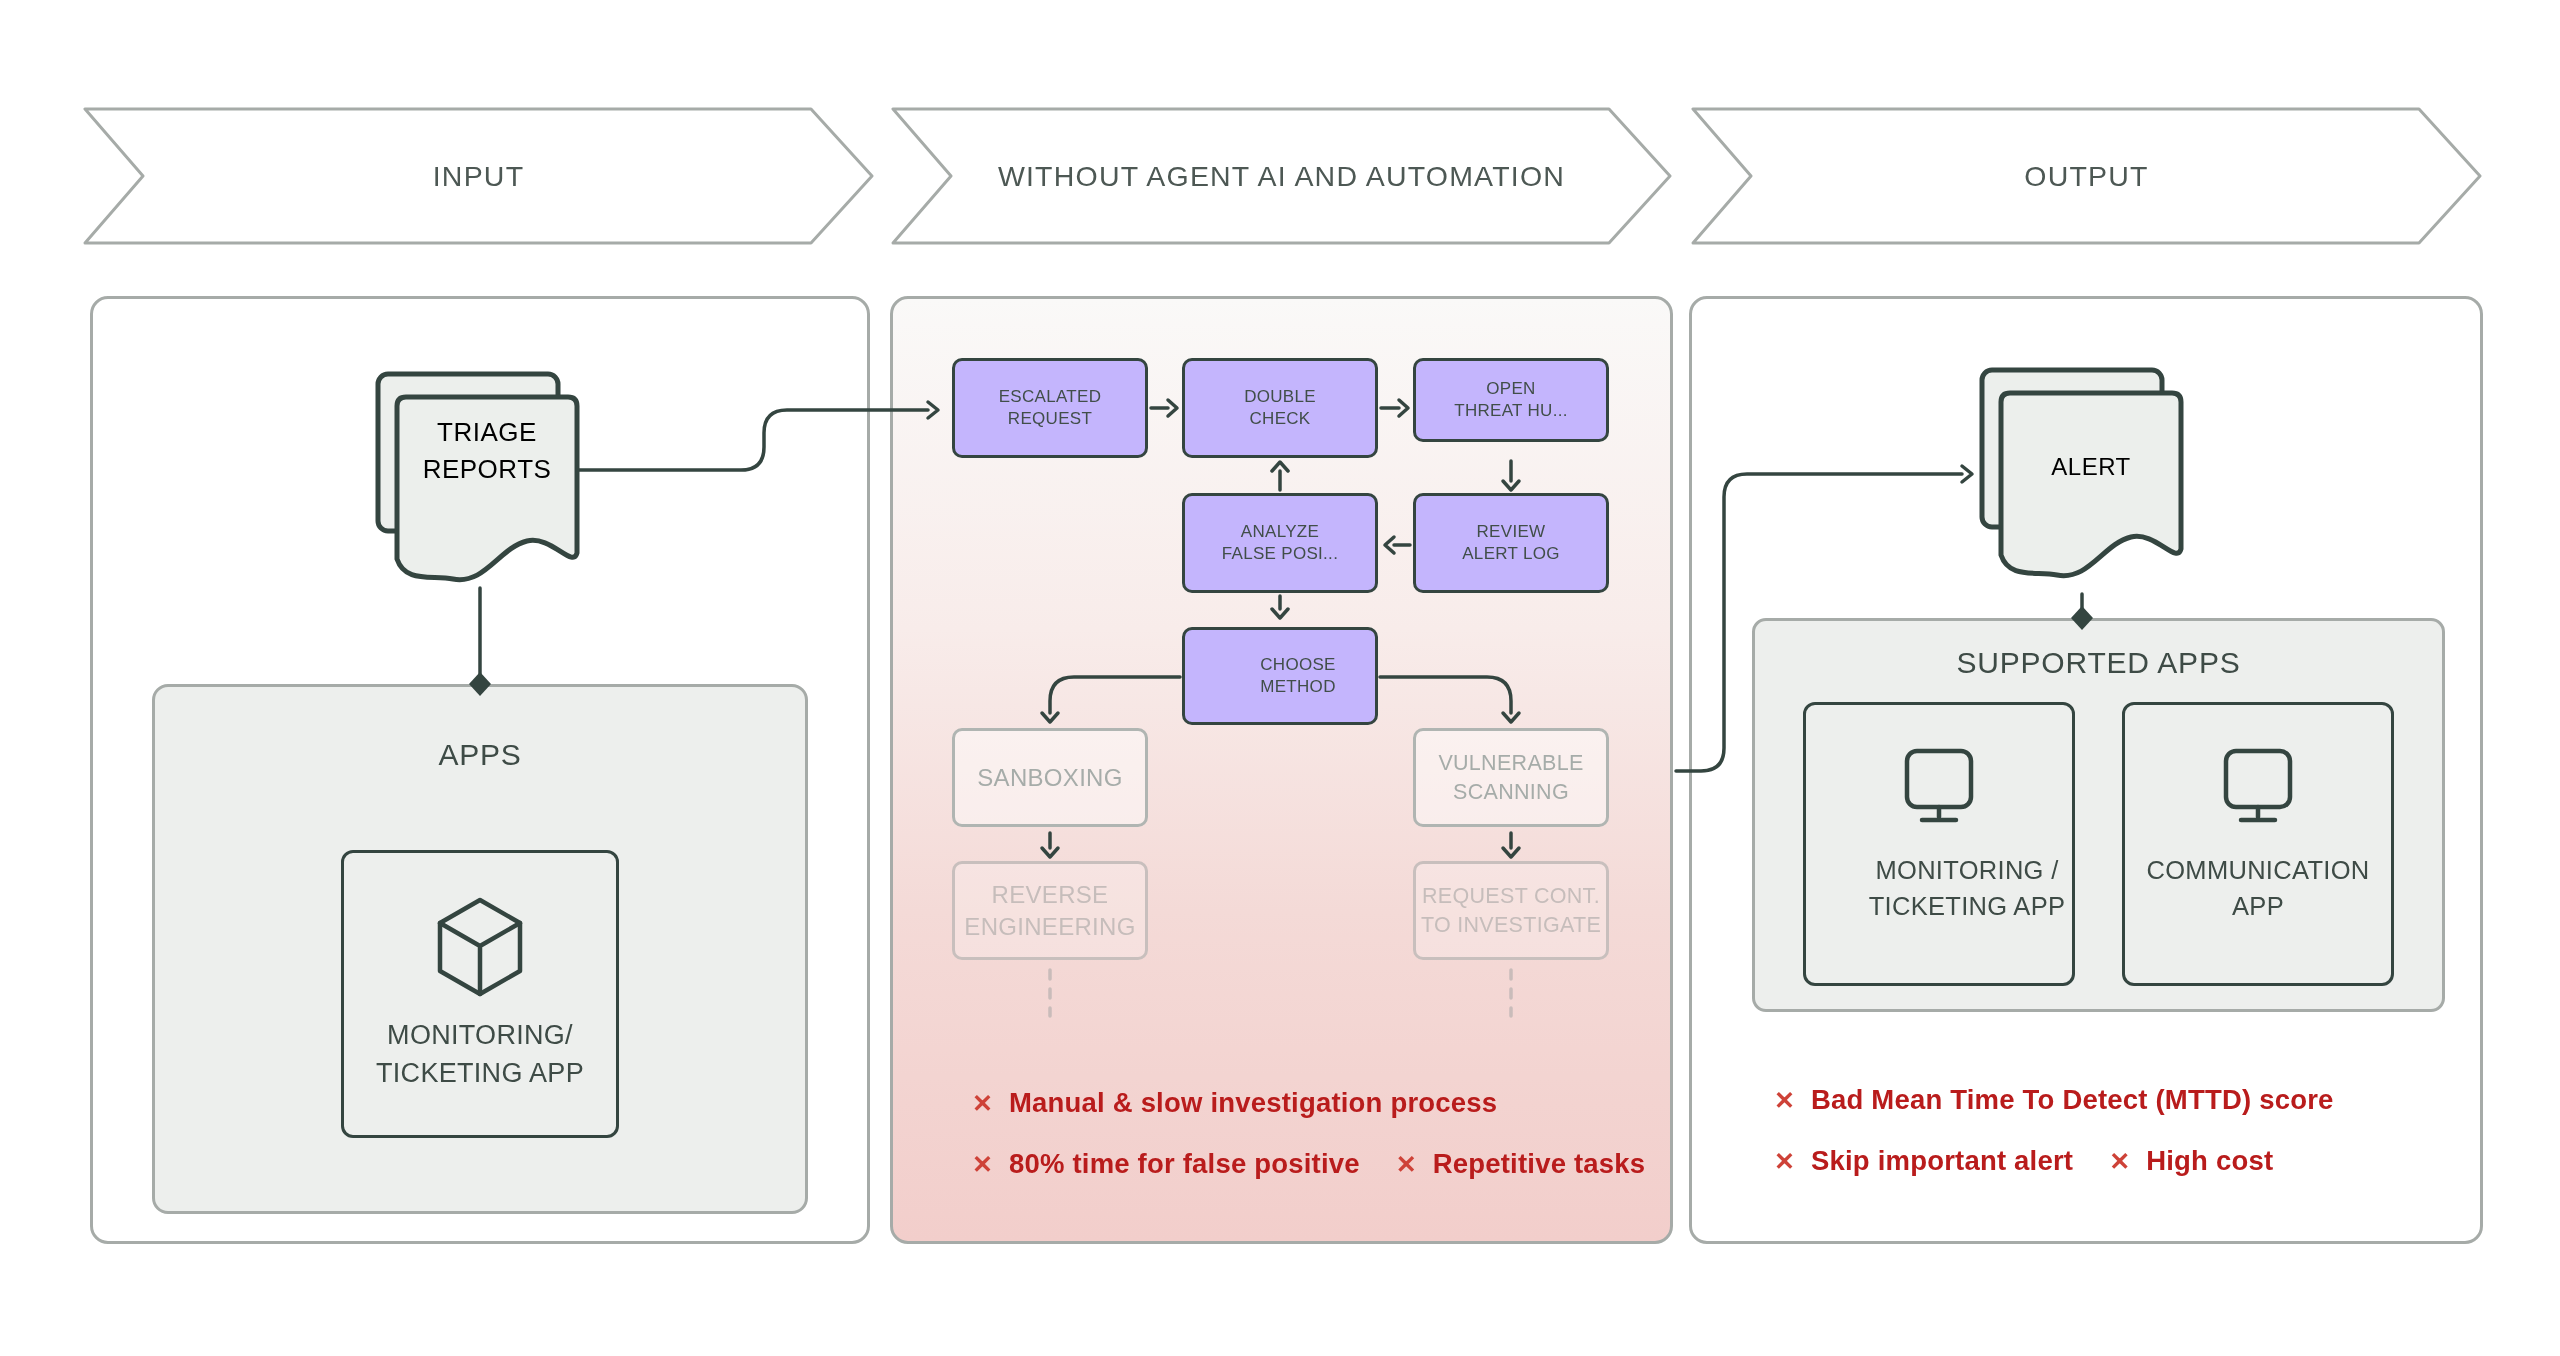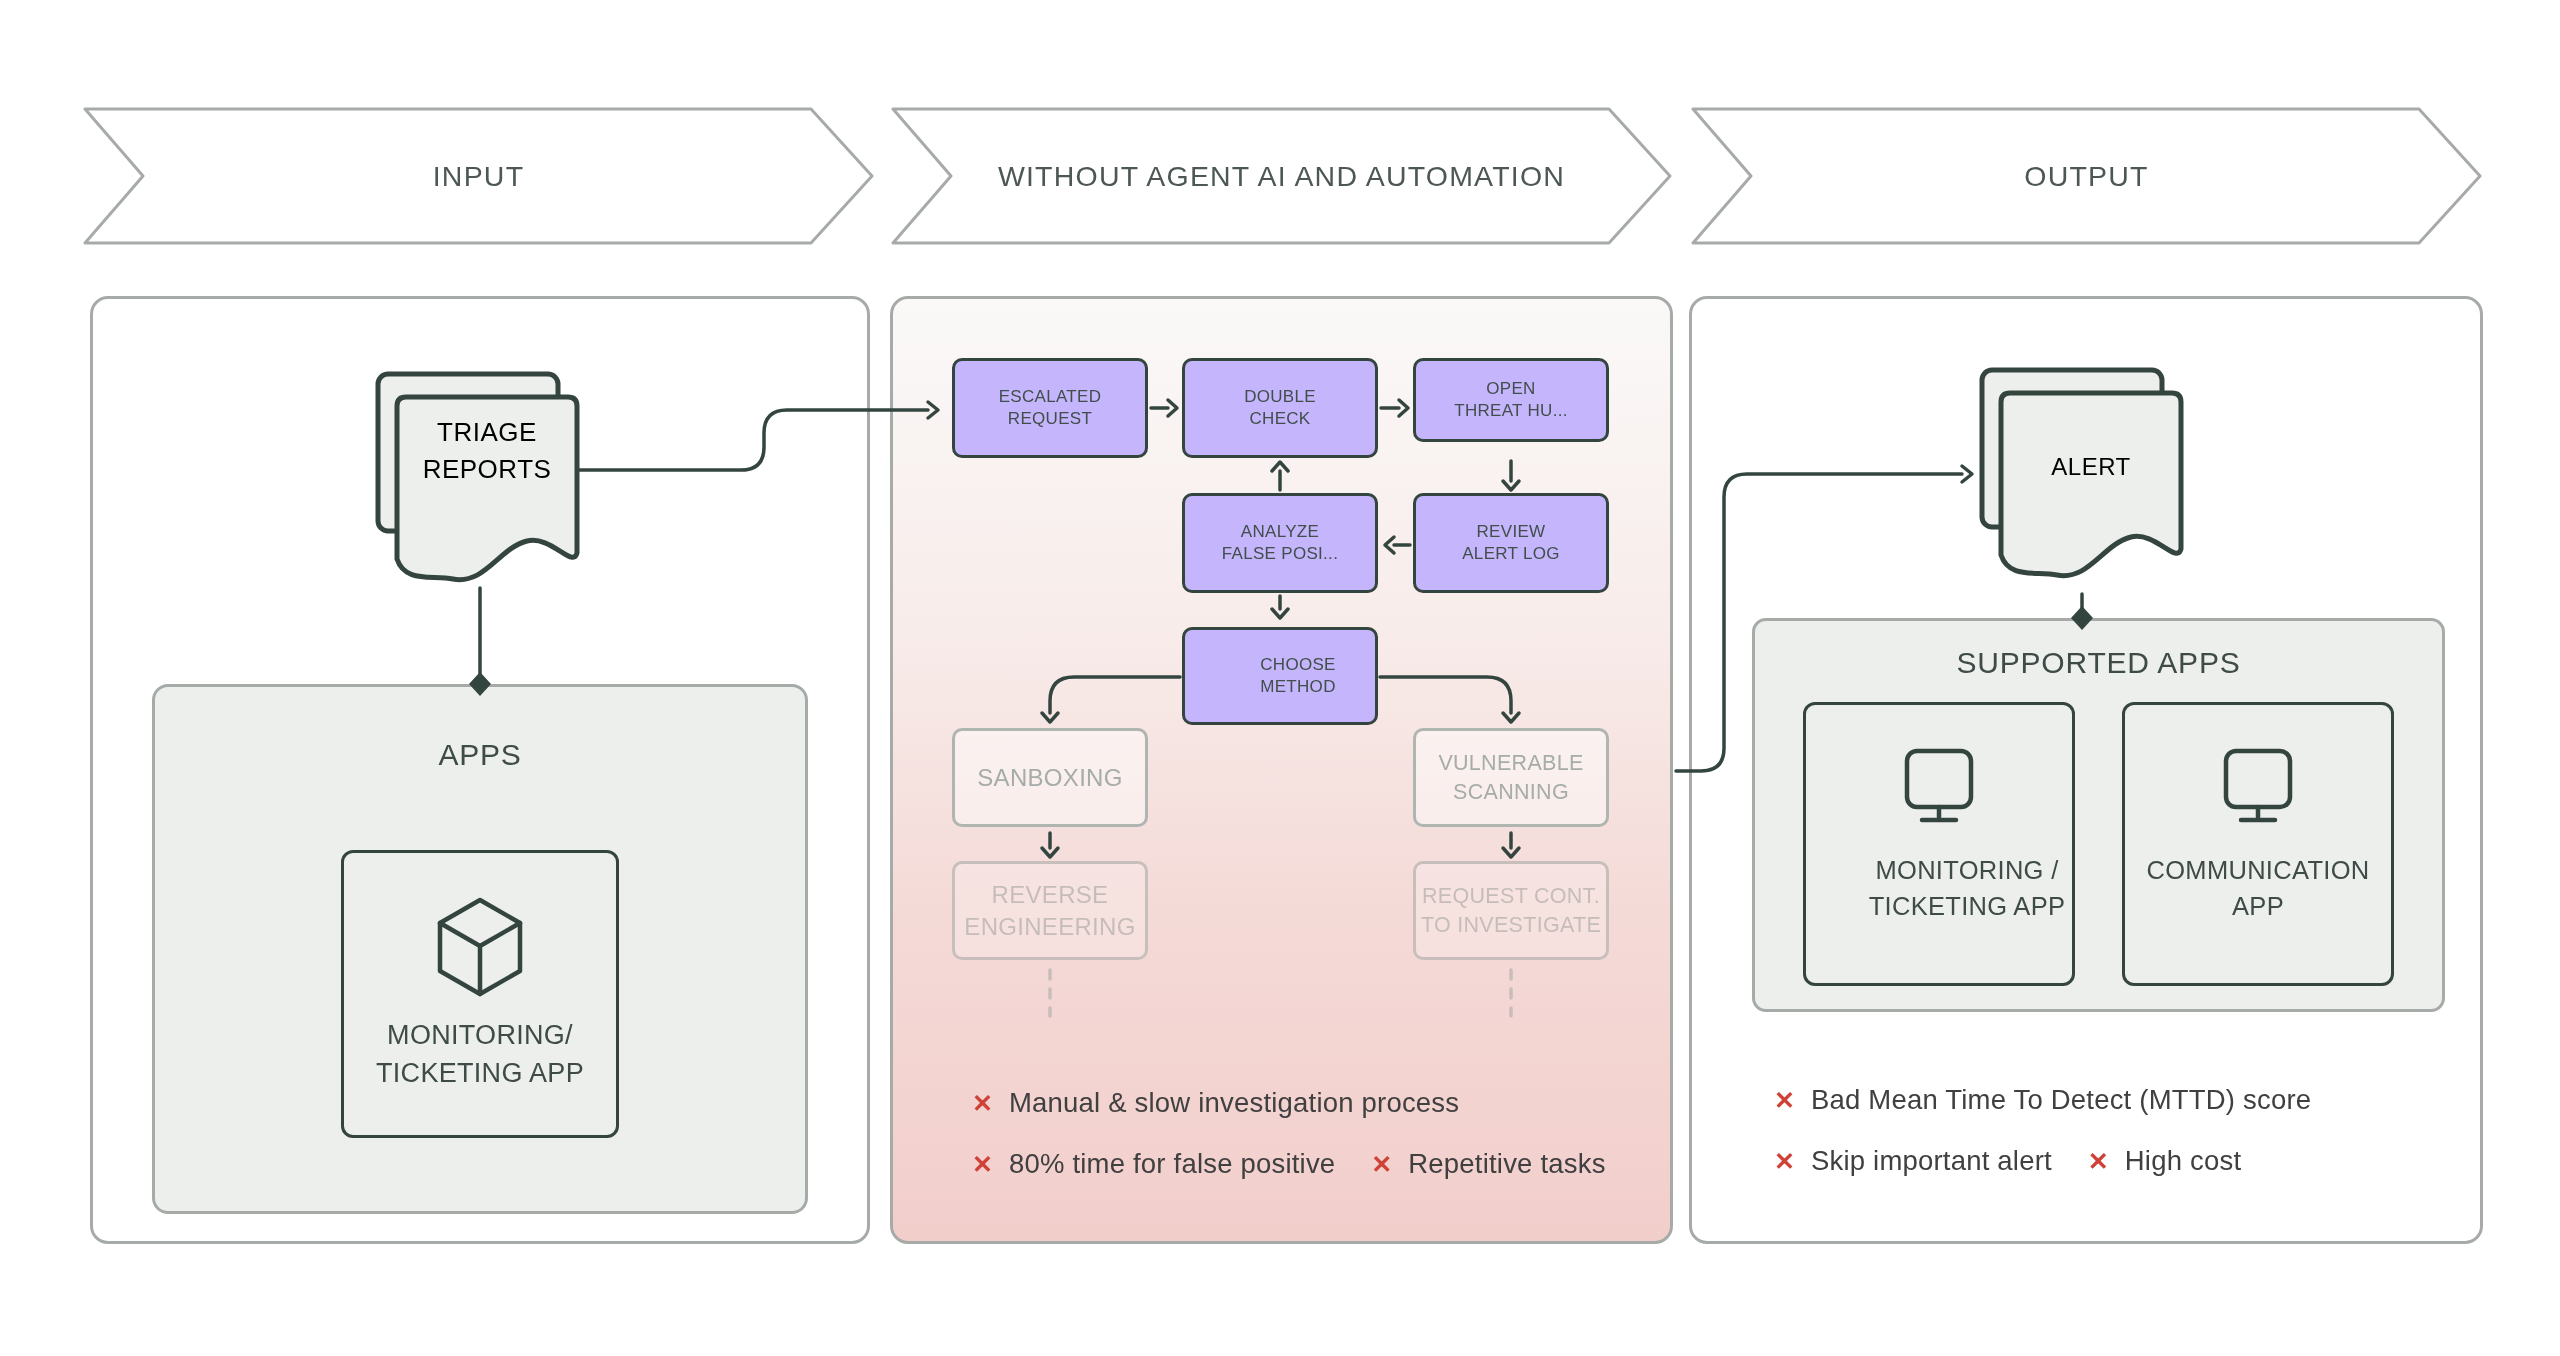--- a/index.html
+++ b/index.html
@@ -32,21 +32,21 @@
   .boxtitle{position:absolute;text-align:center;color:#3E4B46;font-size:30px;letter-spacing:0.8px;}
   .applabel{position:absolute;text-align:center;white-space:pre-line;color:#3E4B46;font-size:26.5px;line-height:1.42;letter-spacing:0.3px;}
 
   .doclabel{position:absolute;text-align:center;white-space:pre-line;color:#000000;letter-spacing:0.5px;}
 
   
   .issue-row{position:absolute;display:flex;align-items:center;transform:translateY(-50%);}
   .issue-item{display:flex;align-items:center;gap:16px;}
   .issue-item + .issue-item{margin-left:36px;}
   .xmark{color:#CE4238;font-size:25px;font-weight:700;line-height:1;}
-  .issue-text{color:#404040;font-size:27.5px;letter-spacing:0.2px;white-space:nowrap;}
+  .issue-text{color:#b91c1c;font-size:27.5px;letter-spacing:0.2px;white-space:nowrap;font-weight:bold;}
 
   .line-art{fill:none;stroke:#344540;stroke-width:3.5;stroke-linecap:round;stroke-linejoin:round;}
   .doc-shape{fill:#ECEFEC;stroke:#344540;stroke-width:5;stroke-linejoin:round;}
   .icon-stroke{fill:none;stroke:#344540;stroke-width:4.5;stroke-linecap:round;stroke-linejoin:round;}
 </style>
 </head>
 <body>
 
 <div class="stage">
 

